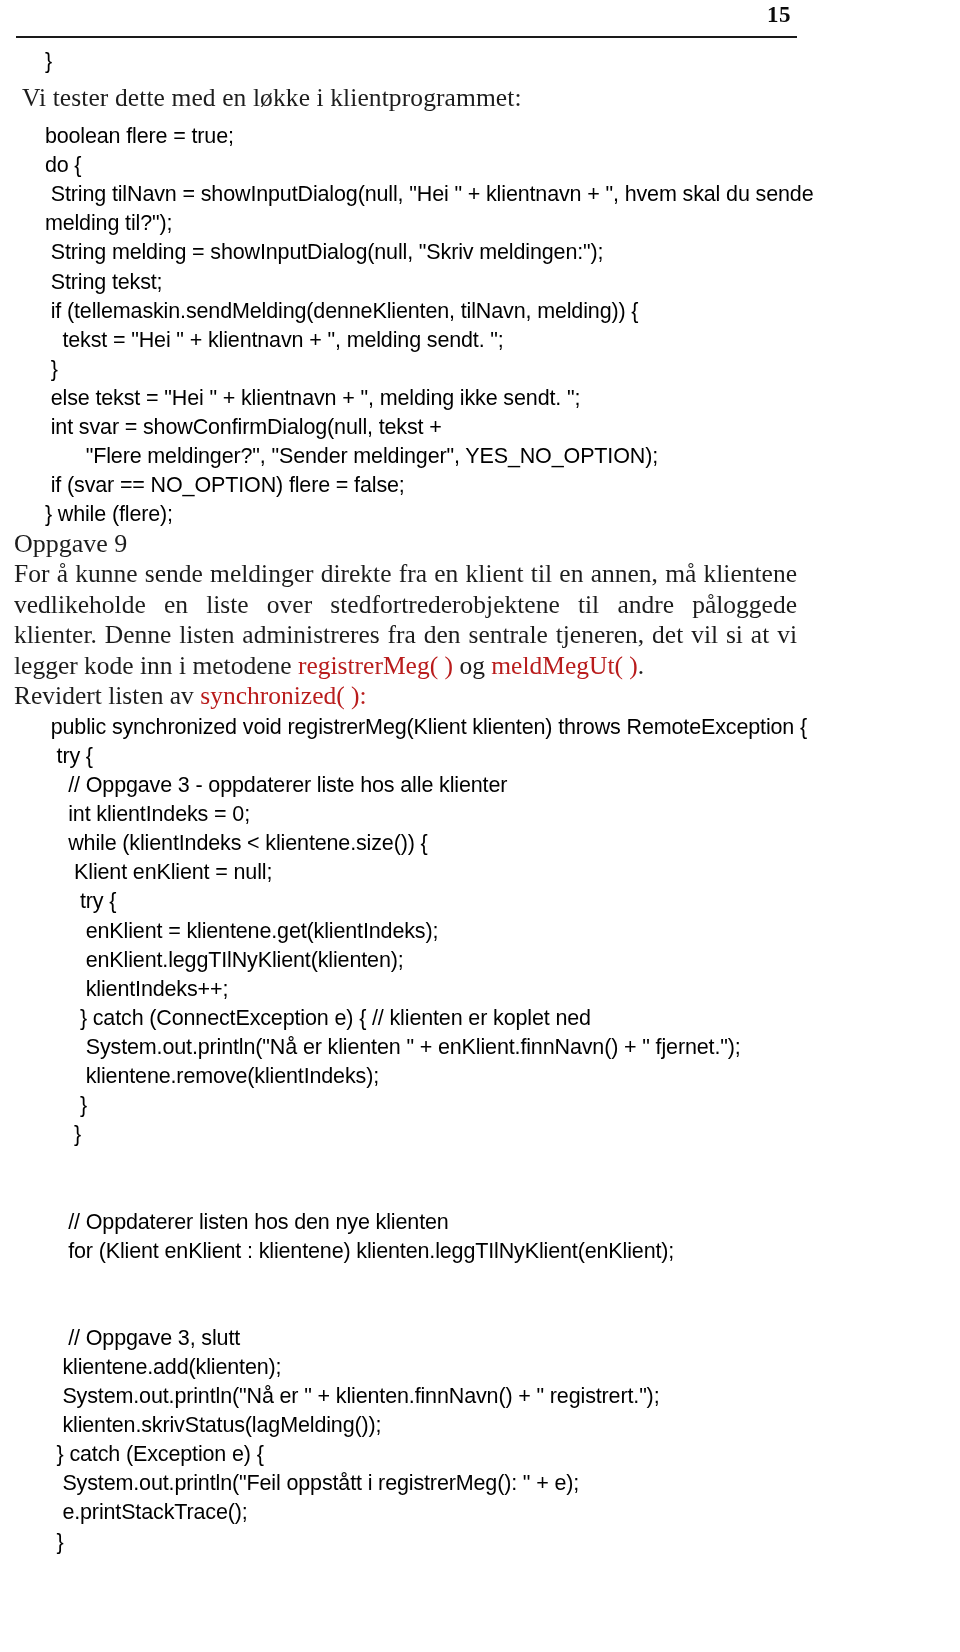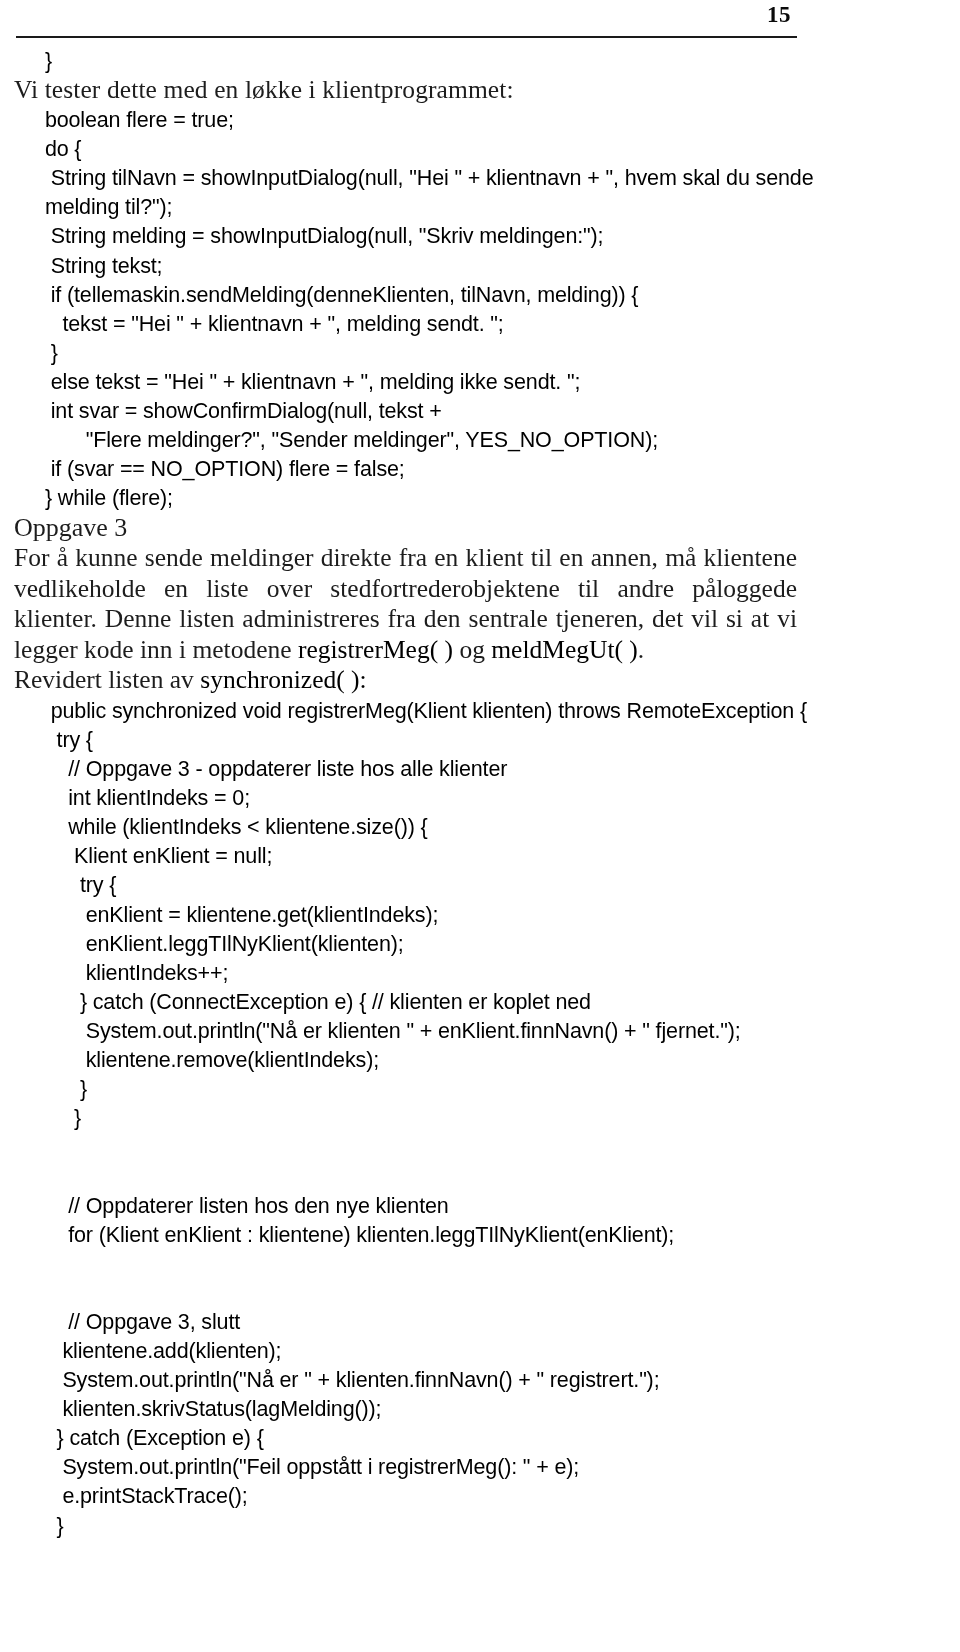--- a/index.html
+++ b/index.html
@@ -52,40 +52,40 @@
     padding: 0 14px 0 14px;
   }
 
   
   .prose {
     font-family: "Liberation Serif", serif;
     font-size: 25.5px;
     line-height: 30px;
     color: #1d1d1d;
     letter-spacing: 0.1px;
-    margin: 0;
+    margin: 8px;
   }
   .prose-block {
     font-family: "Liberation Serif", serif;
     font-size: 25.5px;
     line-height: 30.5px;
     color: #1d1d1d;
     margin: 0;
     text-align: justify;
     text-justify: inter-word;
   }
   .heading {
     font-family: "Liberation Serif", serif;
     font-size: 26px;
     line-height: 31px;
     color: #1d1d1d;
     margin: 0;
   }
   .link {
-    color: #000000;
+    color: #b91c1c;
   }
 
   
   .code {
     font-family: "Liberation Sans", sans-serif;
     font-size: 22.3px;
     line-height: 29.1px;
     color: #000000;
     white-space: pre;
     margin: 0;
@@ -121,21 +121,21 @@
         <div class="code code-block"> String melding = showInputDialog(null, "Skriv meldingen:");</div>
         <div class="code code-block"> String tekst;</div>
         <div class="code code-block"> if (tellemaskin.sendMelding(denneKlienten, tilNavn, melding)) {</div>
         <div class="code code-block">   tekst = "Hei " + klientnavn + ", melding sendt. ";</div>
         <div class="code code-block"> }</div>
         <div class="code code-block"> else tekst = "Hei " + klientnavn + ", melding ikke sendt. ";</div>
         <div class="code code-block"> int svar = showConfirmDialog(null, tekst +</div>
         <div class="code code-block">       "Flere meldinger?", "Sender meldinger", YES_NO_OPTION);</div>
         <div class="code code-block"> if (svar == NO_OPTION) flere = false;</div>
         <div class="code code-block">} while (flere);</div>
-        <div class="heading">Oppgave 3</div>
+        <div class="heading">Oppgave 9</div>
         <div class="prose-block"><span>For å kunne sende meldinger direkte fra en klient til en annen, må klientene vedlikeholde en liste over stedfortrederobjektene til andre påloggede klienter. Denne listen administreres fra den sentrale tjeneren, det vil si at vi legger kode inn i metodene </span><span class="link">registrerMeg( )</span><span> og </span><span class="link">meldMegUt( )</span><span>.</span></div>
         <div class="prose-block"><span>Revidert listen av </span><span class="link">synchronized( ):</span></div>
         <div class="code code-block"> public synchronized void registrerMeg(Klient klienten) throws RemoteException {</div>
         <div class="code code-block">  try {</div>
         <div class="code code-block">    // Oppgave 3 - oppdaterer liste hos alle klienter</div>
         <div class="code code-block">    int klientIndeks = 0;</div>
         <div class="code code-block">    while (klientIndeks &lt; klientene.size()) {</div>
         <div class="code code-block">     Klient enKlient = null;</div>
         <div class="code code-block">      try {</div>
         <div class="code code-block">       enKlient = klientene.get(klientIndeks);</div>

